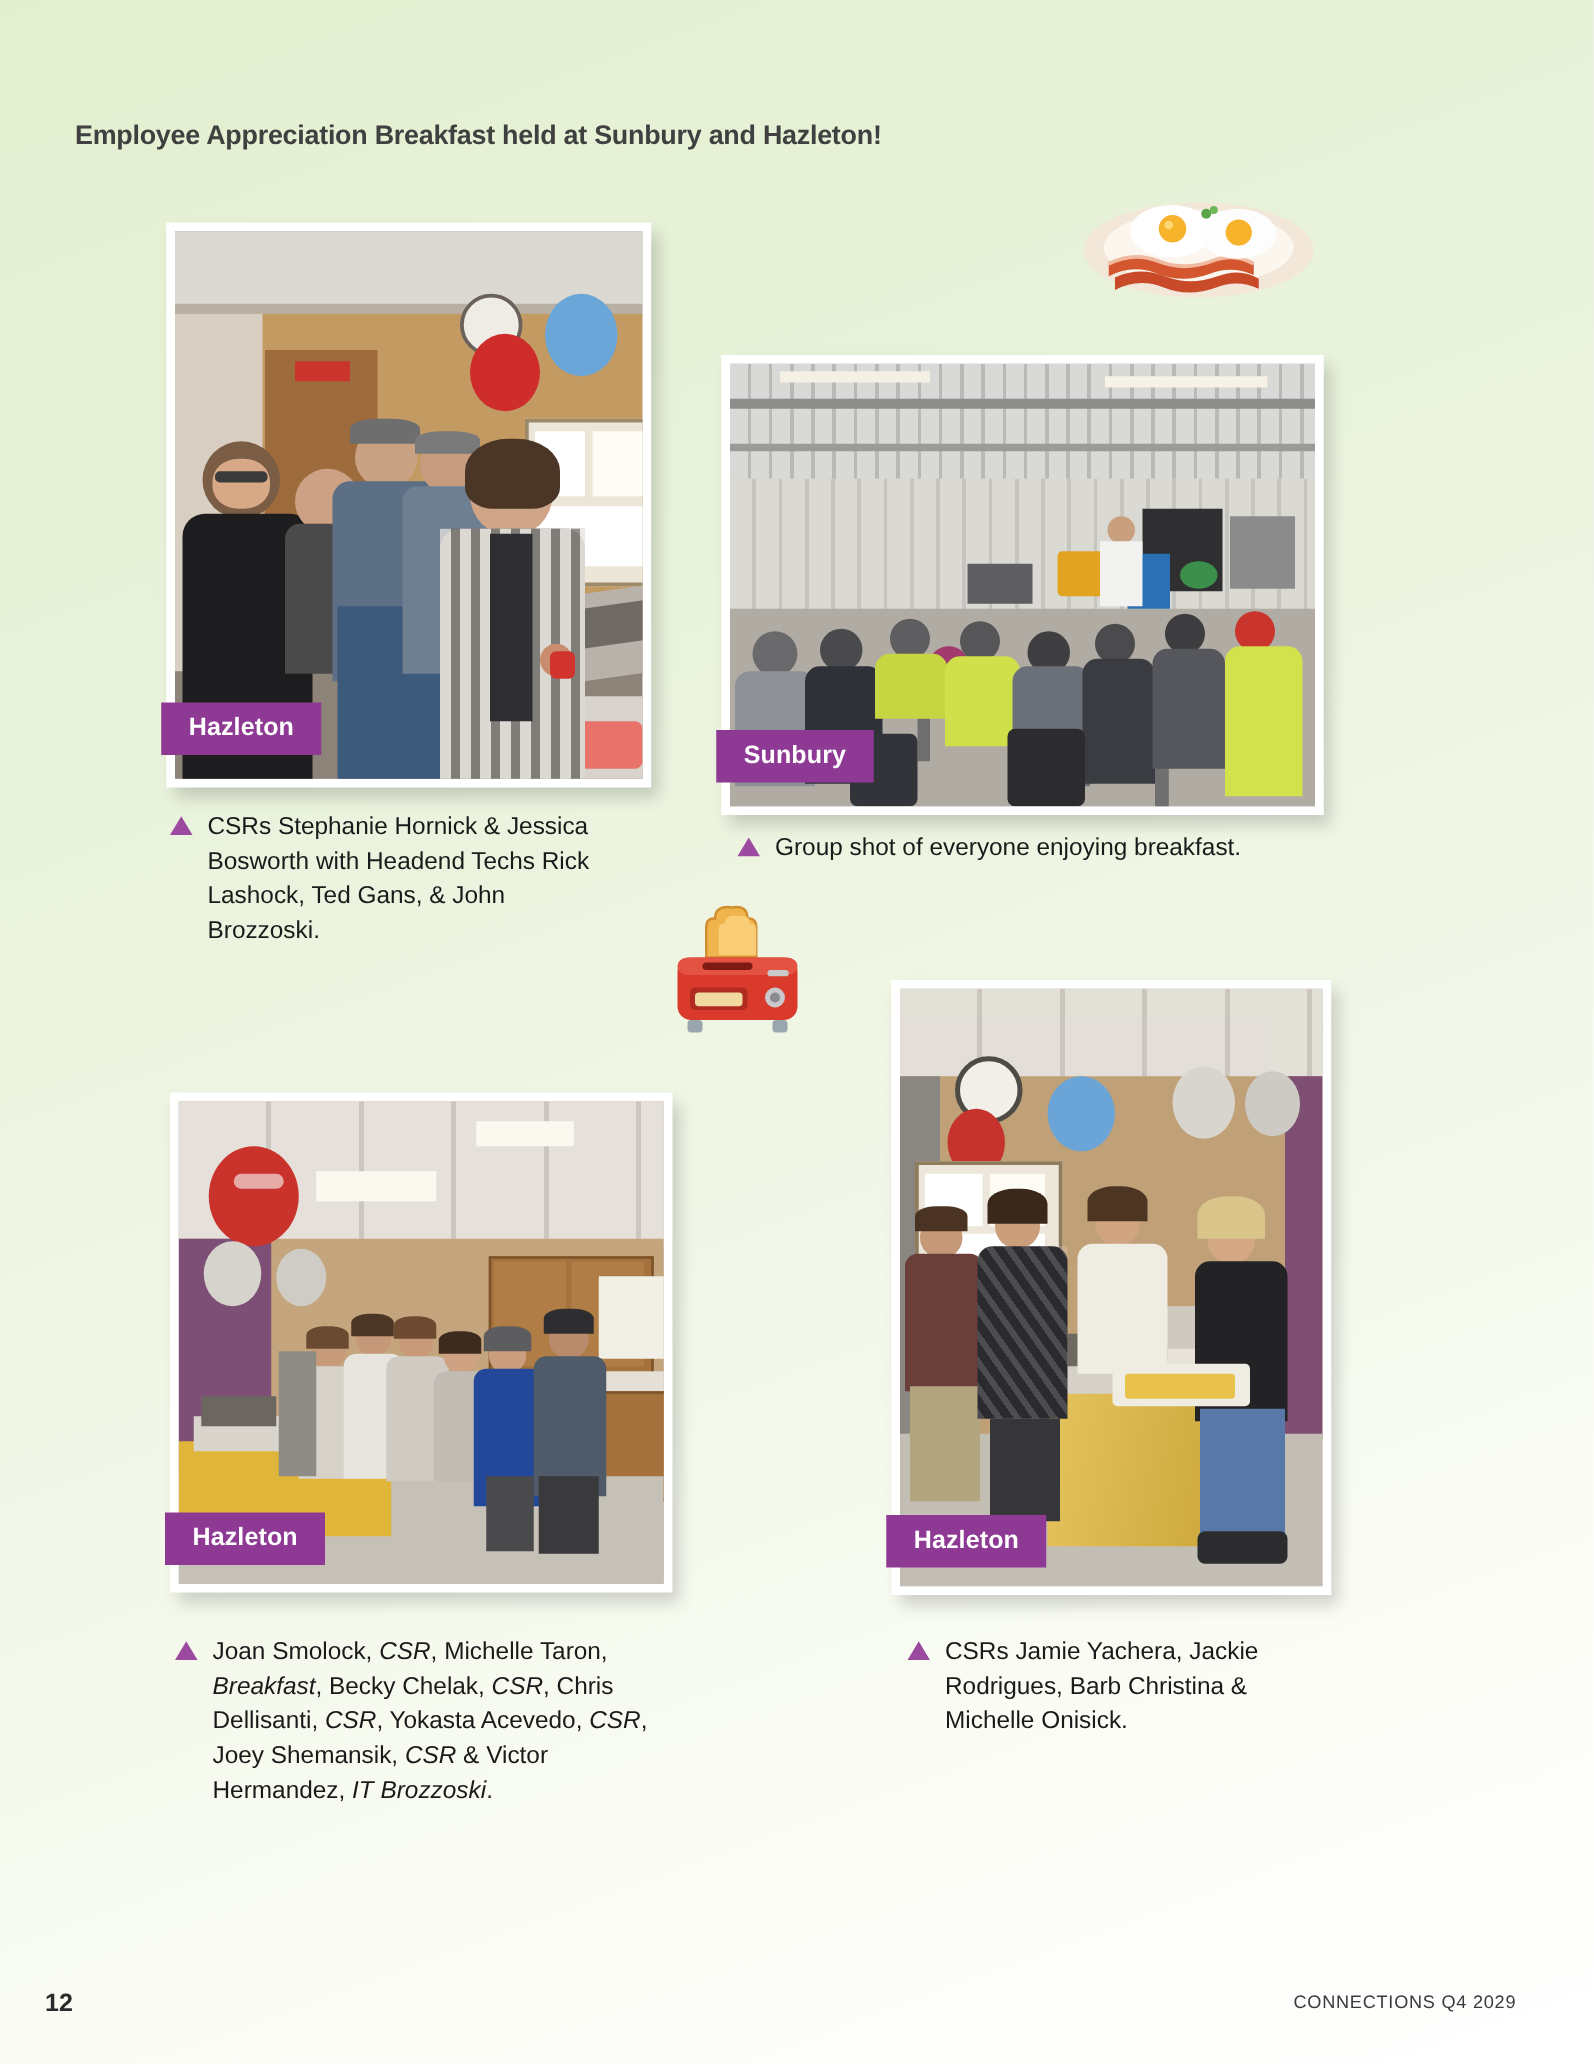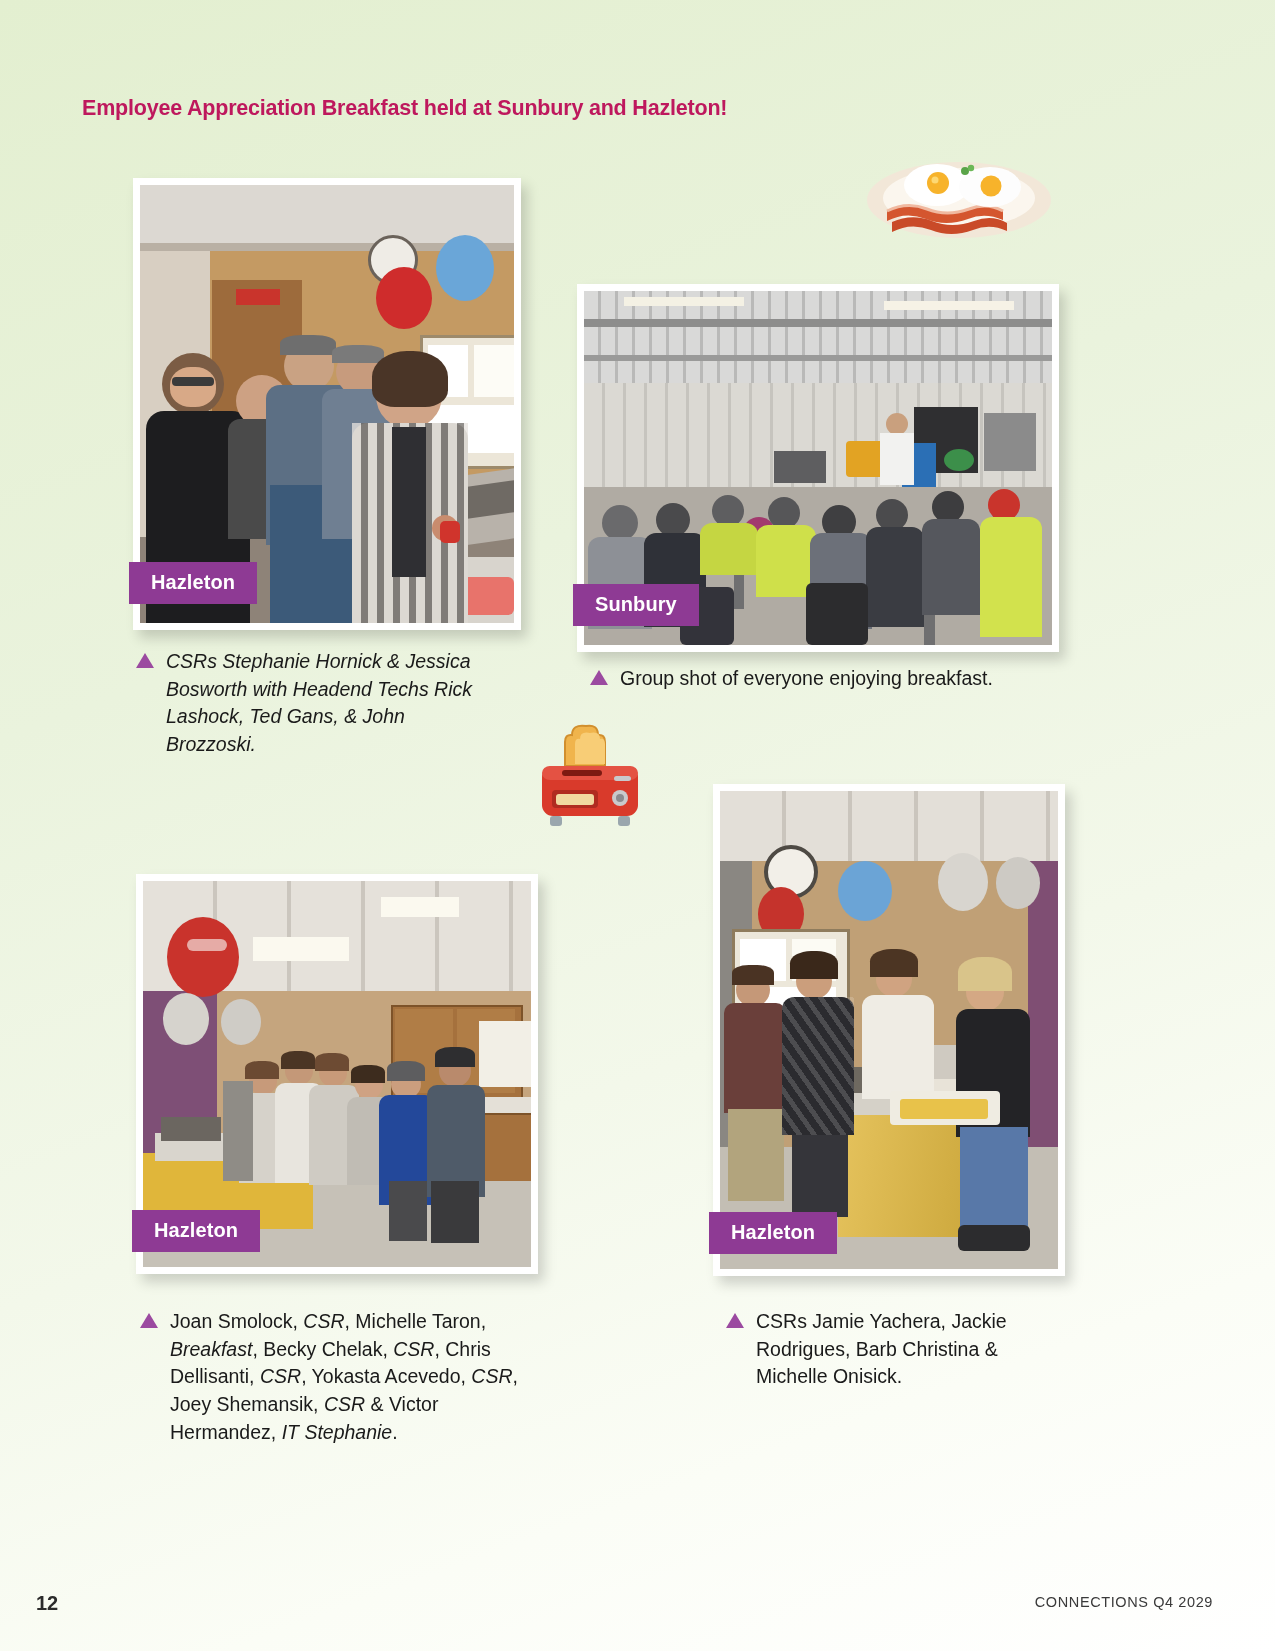--- a/index.html
+++ b/index.html
@@ -11,25 +11,25 @@
     height: 1651px;
     font-family: "Liberation Sans", sans-serif;
     background: linear-gradient(160deg, #e3efd0 0%, #eaf3dd 35%, #f3f8ea 62%, #fbfdf6 82%, #ffffff 100%);
     position: relative;
     overflow: hidden;
   }
 
   
   .headline {
     position: absolute;
-    left: 82px;
+    left: 60px;
     top: 96px;
     font-size: 21.5px;
     font-weight: bold;
-    color: #be185d;
+    color: #404040;
     letter-spacing: -0.2px;
   }
 
   
   .photo {
     position: absolute;
     background: #ffffff;
     padding: 7px;
     box-shadow: 6px 8px 12px rgba(0,0,0,0.17);
     box-sizing: border-box;
@@ -196,21 +196,21 @@
       <div class="r" style="left:212px;top:238px;width:116px;height:204px;background:#b9b4ae;border-radius:16px 16px 0 0;"></div>
       <div class="r" style="left:212px;top:238px;width:116px;height:204px;background:repeating-linear-gradient(90deg,#e8e4df 0 9px,#6e6a66 9px 16px),repeating-linear-gradient(0deg,#cfcac4 0 9px,#5e5a56 9px 16px);opacity:.75;"></div>
       <div class="r" style="left:252px;top:242px;width:34px;height:150px;background:#2f2f33;"></div>
       <div class="r" style="left:292px;top:330px;width:26px;height:26px;border-radius:50%;background:#c98c6e;"></div>
       <div class="r" style="left:300px;top:336px;width:20px;height:22px;border-radius:5px;background:#d0342c;"></div>
     </div>
   </div>
   <div class="tag" style="left:-4px; bottom:26px;">Hazleton</div>
 </div>
 
-<div class="caption" style="left:136px; top:648px; width:360px;font-style:italic;">
+<div class="caption" style="left:136px; top:648px; width:360px;">
   <span class="tri"></span>
   <span class="txt">CSRs Stephanie Hornick &amp; Jessica Bosworth with Headend Techs Rick Lashock, Ted Gans, &amp; John Brozzoski.</span>
 </div>
 
 <div class="photo" style="left:577px; top:284px; width:482px; height:368px;">
   <div class="inner">
     <div class="scene">
 
       <div class="r" style="left:0;top:0;width:100%;height:96px;background:#cfcfce;"></div>
       <div class="r" style="left:0;top:0;width:100%;height:96px;background:repeating-linear-gradient(90deg,#d9d9d8 0 14px,#b9b9b8 14px 17px);"></div>
@@ -324,21 +324,21 @@
       <div class="r" style="left:284px;top:204px;width:58px;height:112px;background:#4f5b69;border-radius:10px 10px 0 0;"></div>
       <div class="r" style="left:288px;top:300px;width:48px;height:62px;background:#3a3a3c;"></div>
       <div class="r" style="left:80px;top:200px;width:30px;height:100px;background:#8f8c86;"></div>
     </div>
   </div>
   <div class="tag" style="left:-4px; bottom:22px;">Hazleton</div>
 </div>
 
 <div class="caption" style="left:140px; top:1308px; width:406px;">
   <span class="tri"></span>
-  <span class="txt">Joan Smolock, <i>CSR</i>, Michelle Taron, <i>Breakfast</i>, Becky Chelak, <i>CSR</i>, Chris Dellisanti, <i>CSR</i>, Yokasta Acevedo, <i>CSR</i>, Joey Shemansik, <i>CSR</i> &amp; Victor Hermandez, <i>IT Stephanie</i>.</span>
+  <span class="txt">Joan Smolock, <i>CSR</i>, Michelle Taron, <i>Breakfast</i>, Becky Chelak, <i>CSR</i>, Chris Dellisanti, <i>CSR</i>, Yokasta Acevedo, <i>CSR</i>, Joey Shemansik, <i>CSR</i> &amp; Victor Hermandez, <i>IT Brozzoski</i>.</span>
 </div>
 
 <div class="photo" style="left:713px; top:784px; width:352px; height:492px;">
   <div class="inner">
     <div class="scene">
 
       <div class="r" style="left:0;top:0;width:100%;height:74px;background:#e0dcd5;"></div>
       <div class="r" style="left:0;top:0;width:100%;height:74px;background:repeating-linear-gradient(90deg,#e4e0d9 0 62px,#c8c3bb 62px 66px),repeating-linear-gradient(0deg,#e4e0d9 0 38px,#c8c3bb 38px 42px);opacity:.9;"></div>
 
       <div class="r" style="left:0;top:70px;width:100%;height:290px;background:#c0a076;"></div>

